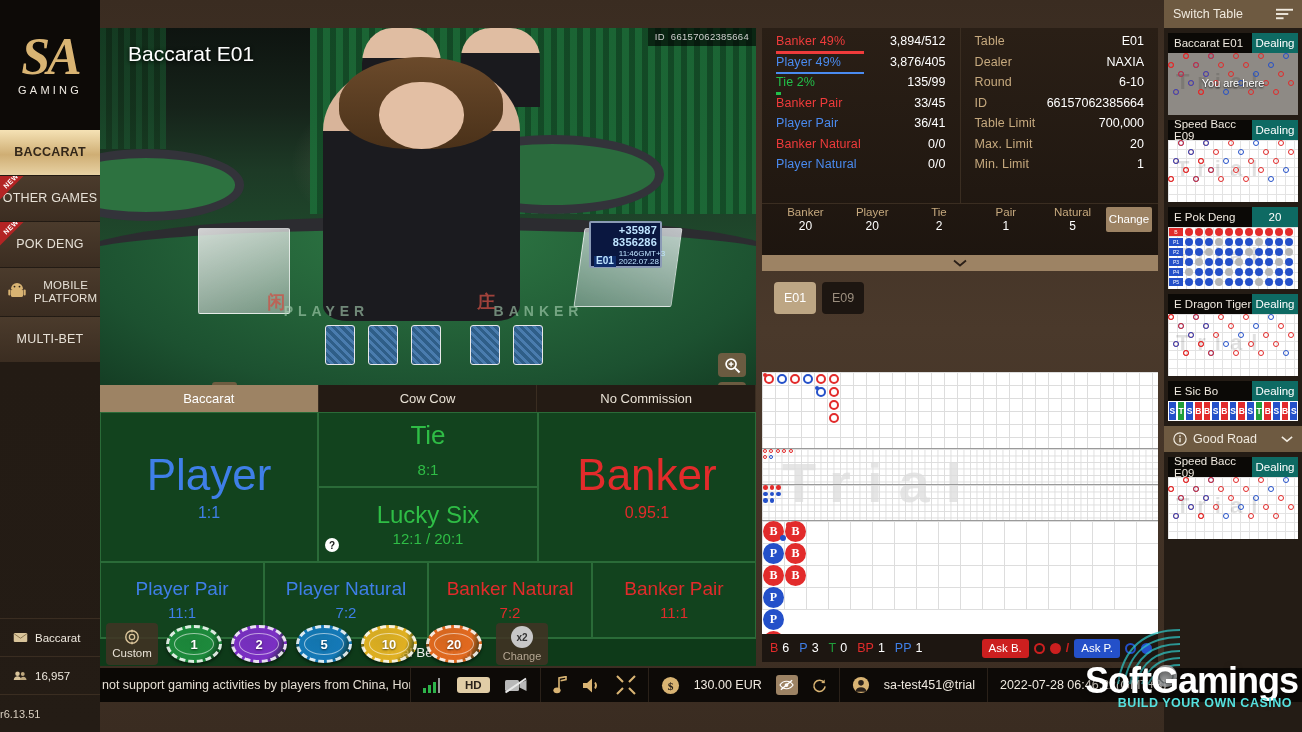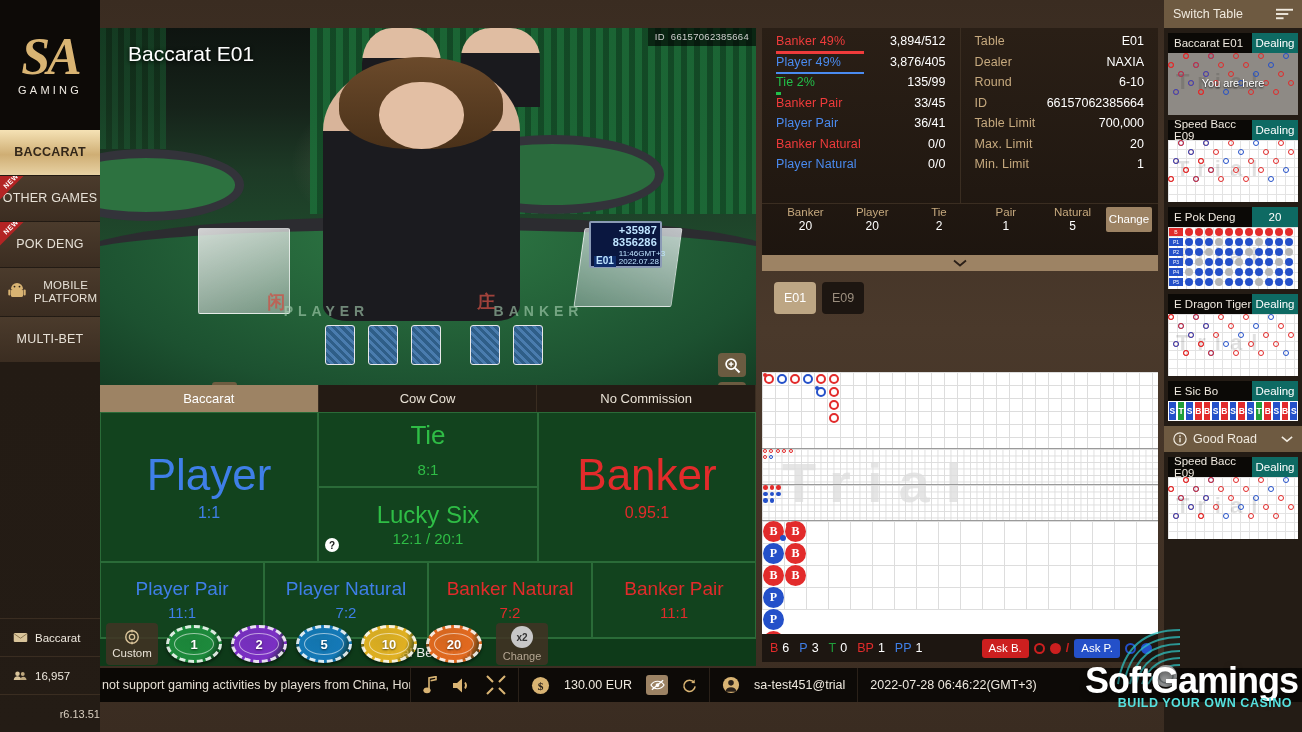--- a/index.html
+++ b/index.html
@@ -26,21 +26,21 @@
   .navitem .ribbon { position:absolute; left:-16px; top:-10px; width:46px; height:22px;
     background:#b32424; transform:rotate(-45deg); color:#fff; font-size:7px;
     font-weight:bold; display:flex; align-items:flex-end; justify-content:center;
     padding-bottom:1px; letter-spacing:.5px; }
   .navitem.mobile { height:48px; justify-content:flex-start; padding-left:34px; font-size:11.5px; }
   .droid { position:absolute; left:8px; top:50%; transform:translateY(-50%);
     width:18px; height:18px; }
   #leftbar-bottom { position:absolute; bottom:0; left:0; width:100px; }
   .lb-row { height:38px; display:flex; align-items:center; gap:7px; padding-left:13px;
     color:#efe9df; font-size:11.5px; border-top:1px solid #3a2d21; cursor:pointer; }
-  .lb-row.ver { justify-content:flex-end; padding-left:0; color:#d9cfc0; font-size:11px; cursor:default;}
+  .lb-row.ver { justify-content:flex-start; padding-left:0; color:#d9cfc0; font-size:11px; cursor:default;}
   .sm-ico { width:15px; height:13px; flex:0 0 auto; }
 
   
   #video { position:absolute; left:100px; top:28px; width:656px; height:357px;
     overflow:hidden; background:#111; }
   .vbg { position:absolute; inset:0;
     background:
       radial-gradient(ellipse 180px 120px at 47% 38%, rgba(220,190,165,.30), transparent 65%),
       linear-gradient(180deg,#0e1410 0%,#16231a 22%,#1d3a26 40%,#1f4a2c 62%,#17361f 100%);
   }
@@ -951,20 +951,38 @@
         </div>
       </div>
   </div>
 
   <div id="statusbar">
     <div id="marquee">
       <span>not support gaming activities by players from China, Hong</span>
     </div>
     <div class="sbsec">
       <div class="sb-ico">
+        <svg width="20" height="15" viewBox="0 0 20 15">
+          <rect x="0" y="10" width="3" height="5" fill="#2db34a"></rect>
+          <rect x="5" y="7" width="3" height="8" fill="#2db34a"></rect>
+          <rect x="10" y="4" width="3" height="11" fill="#2db34a"></rect>
+          <rect x="15" y="0" width="2" height="15" fill="#9a9a9a"></rect>
+        </svg>
+      </div>
+      <div id="hd">HD</div>
+      <div class="sb-ico">
+        <svg width="24" height="17" viewBox="0 0 24 17">
+          <rect x="1" y="3" width="14" height="11" rx="1.5" fill="#b8b8b8"></rect>
+          <path d="M15.5 6.5 L22.5 3 L22.5 14 L15.5 10.5 Z" fill="#b8b8b8"></path>
+          <line x1="1.5" y1="15.5" x2="22" y2="1.5" stroke="#e8e8e8" stroke-width="2"></line>
+        </svg>
+      </div>
+    </div>
+    <div class="sbsec">
+      <div class="sb-ico">
         <svg width="15" height="18" viewBox="0 0 15 18">
           <path d="M6 14V2l7-1.4v3L7.6 4.7" stroke="#d9b473" stroke-width="1.6" fill="none"></path>
           <ellipse cx="4" cy="14.3" rx="3.6" ry="2.9" fill="#d9b473"></ellipse>
         </svg>
       </div>
       <div class="sb-ico">
         <svg width="20" height="17" viewBox="0 0 20 17">
           <path d="M1 6 L5 6 L10 1.5 L10 15.5 L5 11 L1 11 Z" fill="#d9b473"></path>
           <path d="M13 5.5a5 5 0 0 1 0 6" stroke="#d9b473" stroke-width="1.7" fill="none"></path>
         </svg>

